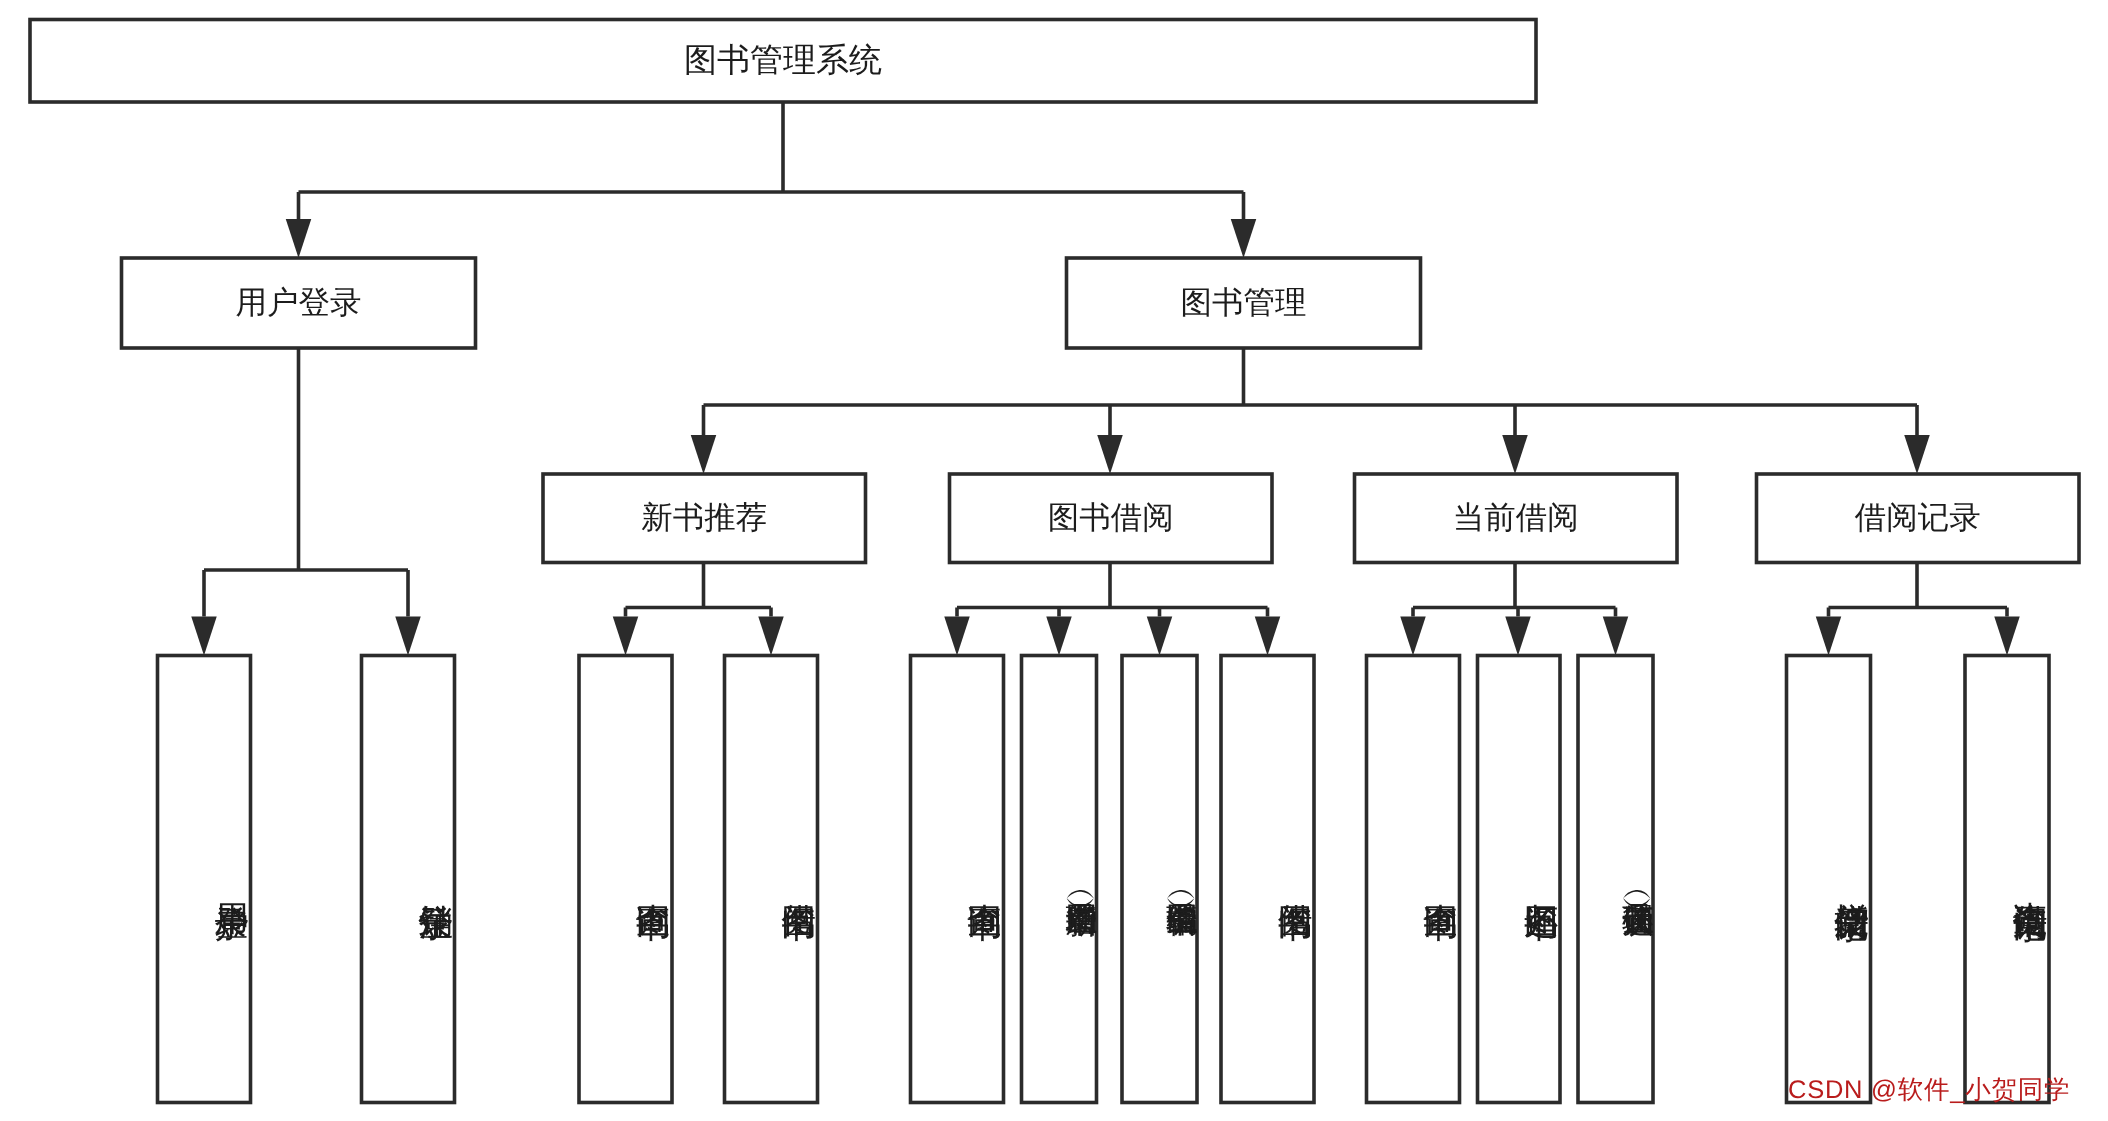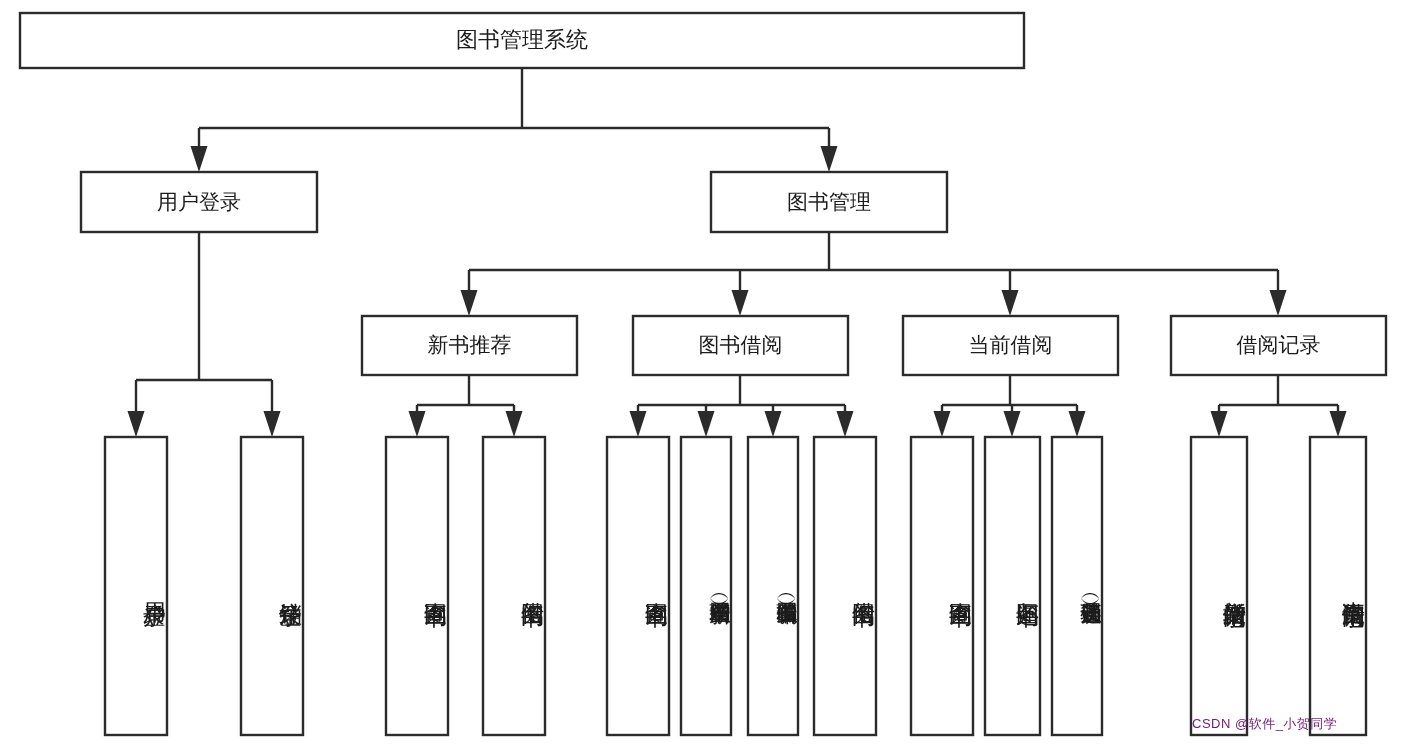--- a/index.html
+++ b/index.html
@@ -65,22 +65,22 @@
     font-size: 23px;
     line-height: 1.06;
     color: #1c1c1c;
     letter-spacing: 1px;
     pointer-events: none;
     white-space: nowrap;
   }
   .watermark {
     position: absolute;
     font-family: "Liberation Sans", "DejaVu Sans", sans-serif;
-    font-size: 13px;
-    color: #701a75;
+    font-size: 17px;
+    color: #b91c1c;
     letter-spacing: 0.5px;
     white-space: nowrap;
   }
 </style>
 </head>
 <body>
 
 <div id="diagram-root">
   <svg class="diagram-canvas" viewBox="0 0 1405 747">
     <g id="connector-layer">

